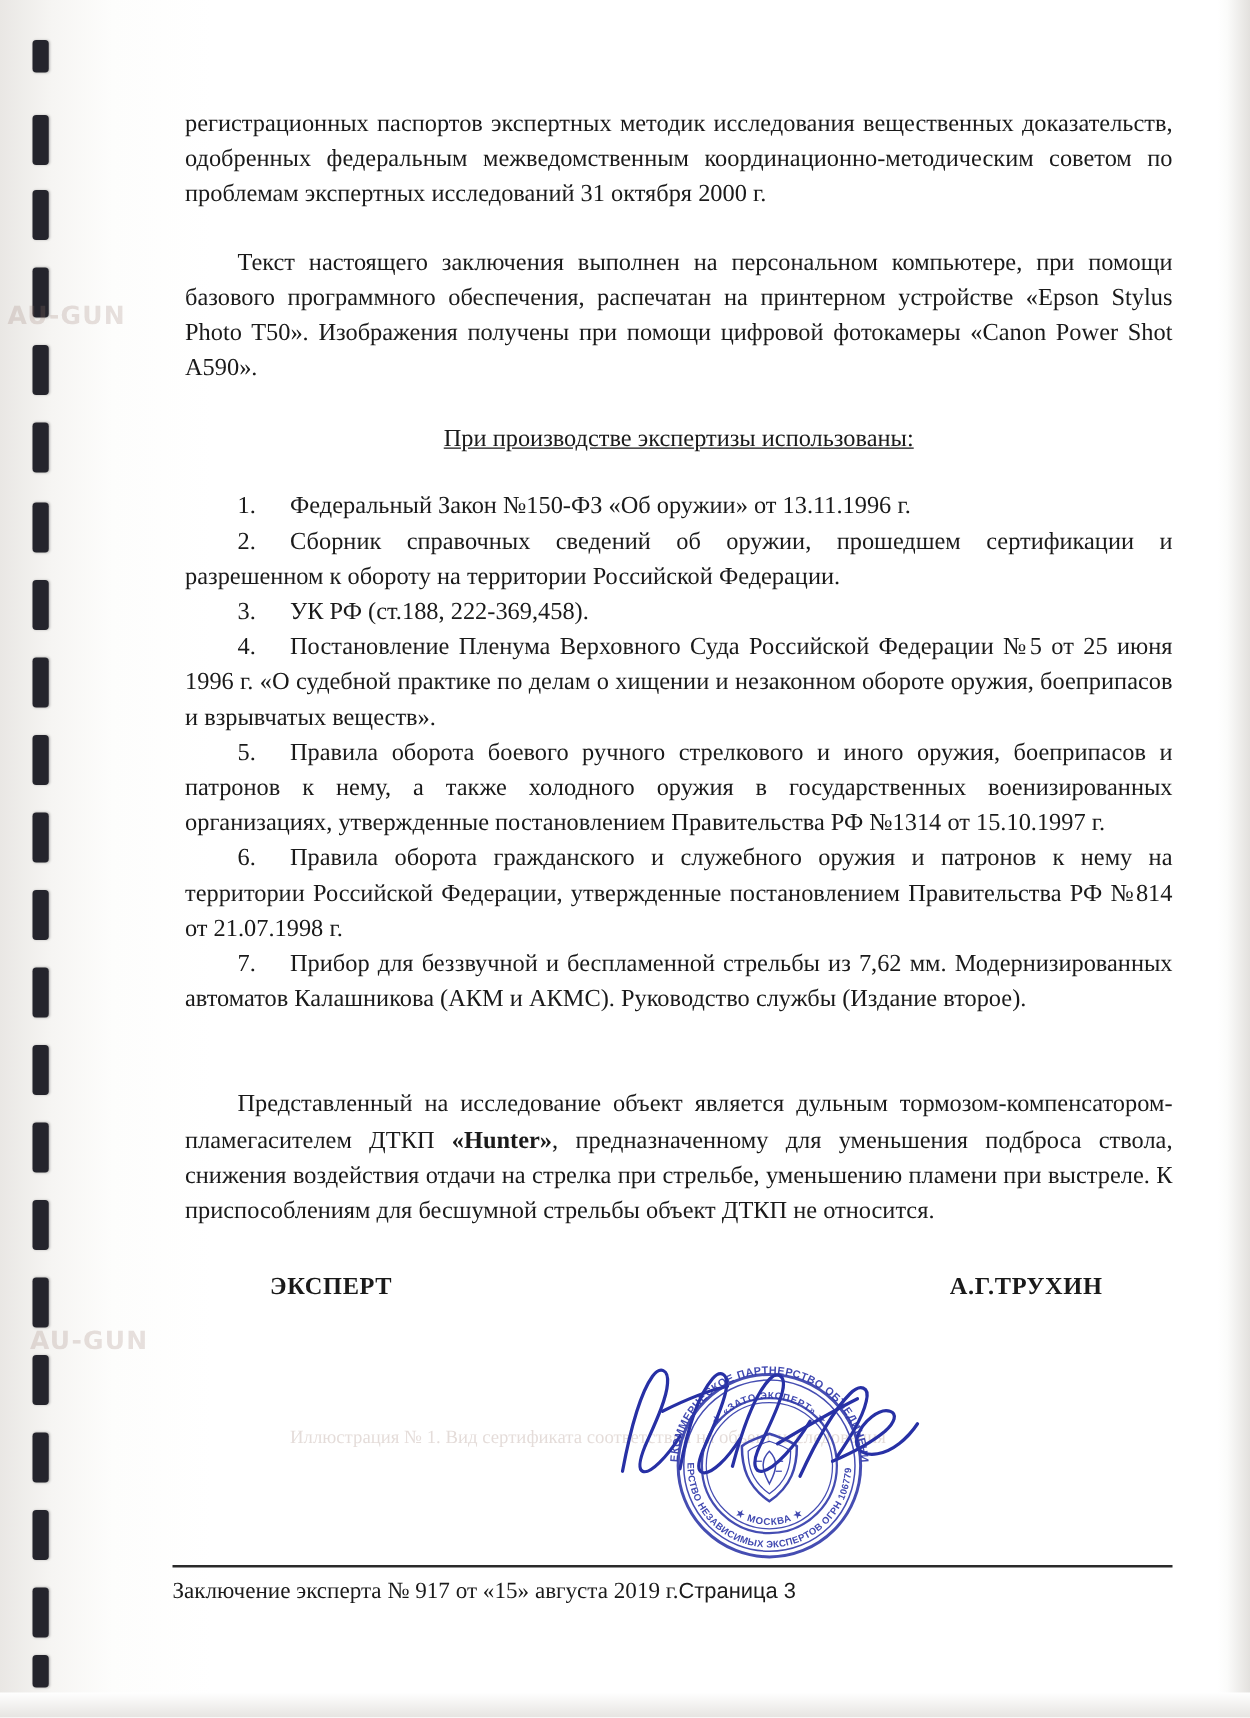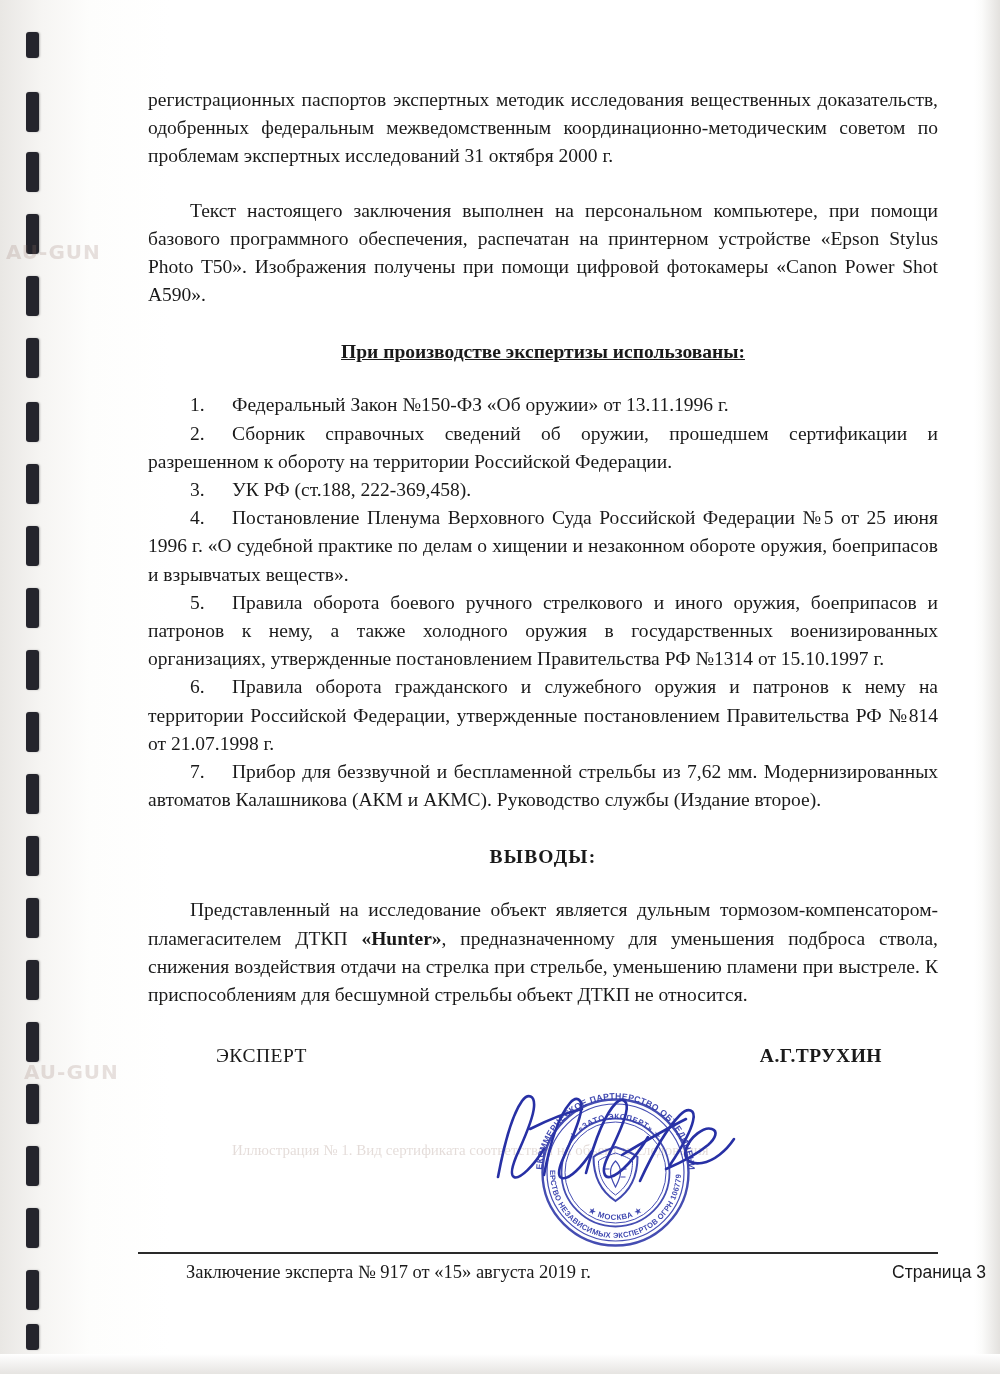--- a/index.html
+++ b/index.html
@@ -93,21 +93,21 @@
     hyphens: none;
   }
   p.indent { text-indent: 42px; }
   .gap-md { height: 26px; }
   .gap-lg { height: 30px; }
 
   h2.center-underline {
     margin: 0;
     text-align: center;
     font-size: 19.5px;
-    font-weight: bold;
+    font-weight: normal;
     text-decoration: underline;
     line-height: 26px;
   }
   h2.center-plain {
     margin: 0;
     text-align: center;
     font-size: 19.5px;
     font-weight: bold;
     letter-spacing: 1.2px;
     line-height: 26px;
@@ -132,21 +132,21 @@
   .sig-row {
     position: relative;
     margin-top: 28px;
     height: 60px;
   }
   .sig-label {
     position: absolute;
     left: 68px;
     top: 8px;
     font-size: 19.5px;
-    font-weight: normal;
+    font-weight: bold;
     letter-spacing: 0.5px;
   }
   .sig-name {
     position: absolute;
     right: 56px;
     top: 8px;
     font-size: 19.5px;
     font-weight: bold;
     letter-spacing: 0.5px;
   }
@@ -178,24 +178,22 @@
     top: 1252px;
     width: 800px;
     border-top: 2px solid #2a2a2a;
   }
   .footer {
     position: absolute;
     left: 138px;
     top: 1262px;
     width: 800px;
     display: flex;
-    justify-content: space-between;
     align-items: baseline;
     font-size: 18.5px;
-    margin-left: 48px;
   }
   .footer .page-num {
     font-family: "Liberation Sans", sans-serif;
     font-size: 17.5px;
   }
 </style>
 </head>
 <body>
 
 <div class="page">
@@ -251,21 +249,20 @@
         <p class="num-item"><span class="num">2.</span><span>Сборник справочных сведений об оружии, прошедшем сертификации и разрешенном к обороту на территории Российской Федерации.</span></p>
         <p class="num-item"><span class="num">3.</span><span>УК РФ (ст.188, 222-369,458).</span></p>
         <p class="num-item"><span class="num">4.</span><span>Постановление Пленума Верховного Суда Российской Федерации №5 от 25 июня 1996 г. «О судебной практике по делам о хищении и незаконном обороте оружия, боеприпасов и взрывчатых веществ».</span></p>
         <p class="num-item"><span class="num">5.</span><span>Правила оборота боевого ручного стрелкового и иного оружия, боеприпасов и патронов к нему, а также холодного оружия в государственных военизированных организациях, утвержденные постановлением Правительства РФ №1314 от 15.10.1997 г.</span></p>
         <p class="num-item"><span class="num">6.</span><span>Правила оборота гражданского и служебного оружия и патронов к нему на территории Российской Федерации, утвержденные постановлением Правительства РФ №814 от 21.07.1998 г.</span></p>
         <p class="num-item"><span class="num">7.</span><span>Прибор для беззвучной и беспламенной стрельбы из 7,62 мм. Модернизированных автоматов Калашникова (АКМ и АКМС). Руководство службы (Издание второе).</span></p>
       </div>
 
     <div class="gap-lg"></div>
 
-    <h2 class="center-plain">ВЫВОДЫ:</h2>
 
     <div class="gap-md"></div>
 
     <p class="indent"><span>Представленный на исследование объект является дульным тормозом-компенсатором-пламегасителем ДТКП </span><b>«Hunter»</b><span>, предназначенному для уменьшения подброса ствола, снижения воздействия отдачи на стрелка при стрельбе, уменьшению пламени при выстреле. К приспособлениям для бесшумной стрельбы объект ДТКП не относится.</span></p>
 
     <div class="sig-row">
       <div class="sig-label">ЭКСПЕРТ</div>
       <div class="sig-name">А.Г.ТРУХИН</div>
     </div>
 

